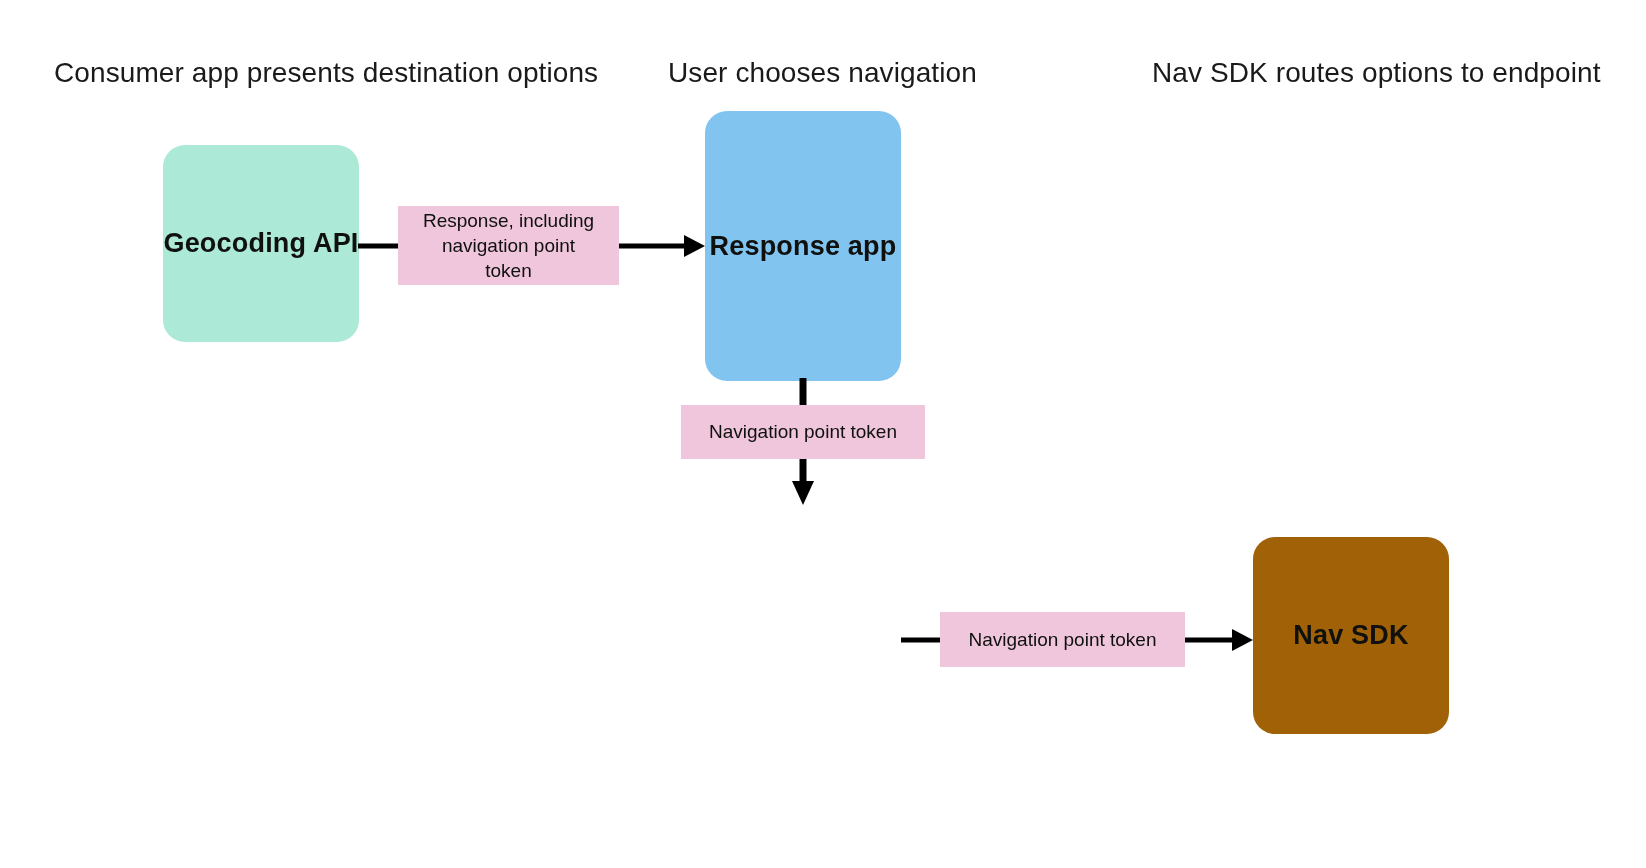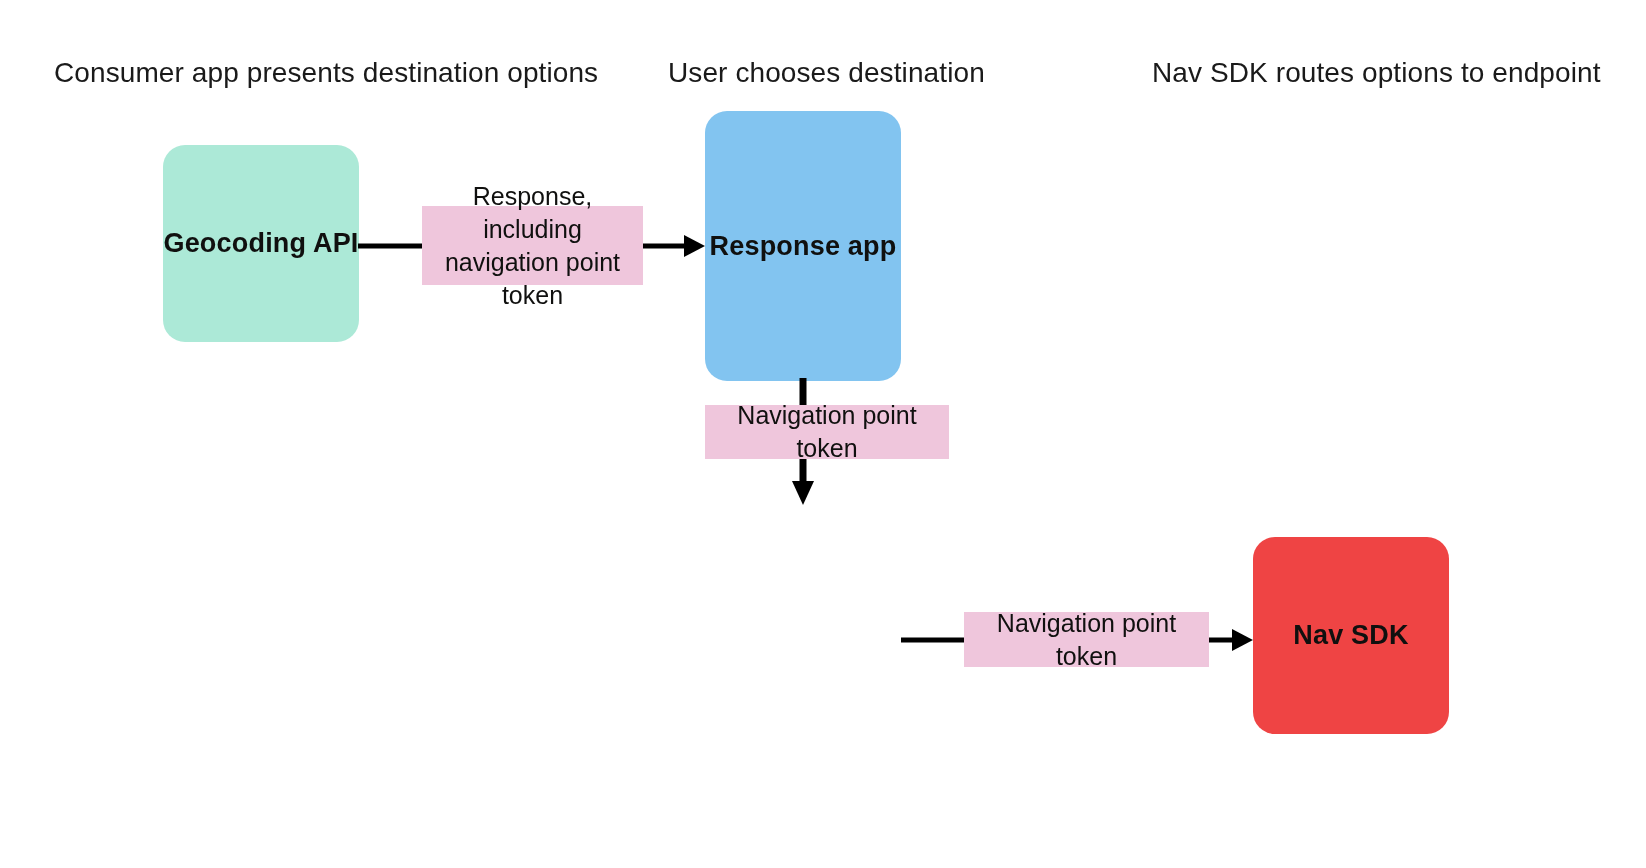--- a/index.html
+++ b/index.html
@@ -38,42 +38,41 @@
     font-weight: bold;
     color: #10100f;
     text-align: center;
     letter-spacing: 0.2px;
   }
   .edge-label {
     position: absolute;
     display: flex;
     align-items: center;
     justify-content: center;
-    font-size: 25px;
+    font-size: 19px;
     color: #10100f;
     text-align: center;
     line-height: 1.32;
     white-space: pre-line;
     z-index: 3;
-    margin-left: 24px;
   }
   .conn {
     position: absolute;
     z-index: 1;
   }
   .conn svg { display: block; overflow: visible; }
 </style>
 </head>
 <body>
 
 <div id="canvas">
 
   <div class="col-header" style="left:54px; top:56px;">Consumer app presents destination options</div>
 
-  <div class="col-header" style="left:668px; top:56px;">User chooses destination</div>
+  <div class="col-header" style="left:668px; top:56px;">User chooses navigation</div>
 
   <div class="col-header" style="left:1152px; top:56px;">Nav SDK routes options to endpoint</div>
 
   <div class="conn" style="left:358px; top:234px; width:350px; height:24px;">
     <svg width="350" height="24" viewBox="0 0 350 24">
       <line x1="0" y1="12" x2="334" y2="12" stroke="#000000" stroke-width="5"></line>
       <polygon points="347,12 326,23 326,1" fill="#000000"></polygon>
     </svg>
   </div>
 
@@ -93,21 +92,21 @@
 
   <div class="node" style="left:163px; top:145px; width:196px; height:197px; background:#ace9d7;">
     <span>Geocoding API</span>
   </div>
 
   <div class="node" style="left:705px; top:111px; width:196px; height:270px; background:#82c4f0;">
     <span>Response app</span>
   </div>
 
 
-  <div class="node" style="left:1253px; top:537px; width:196px; height:197px; background:#ef4444;">
+  <div class="node" style="left:1253px; top:537px; width:196px; height:197px; background:#a16207;">
     <span>Nav SDK</span>
   </div>
 
   <div class="edge-label" style="left:398px; top:206px; width:221px; height:79px; background:#efc6dc;">Response, including
 navigation point
 token</div>
 
   <div class="edge-label" style="left:681px; top:405px; width:244px; height:54px; background:#efc6dc;">Navigation point token</div>
 
   <div class="edge-label" style="left:940px; top:612px; width:245px; height:55px; background:#efc6dc;">Navigation point token</div>

